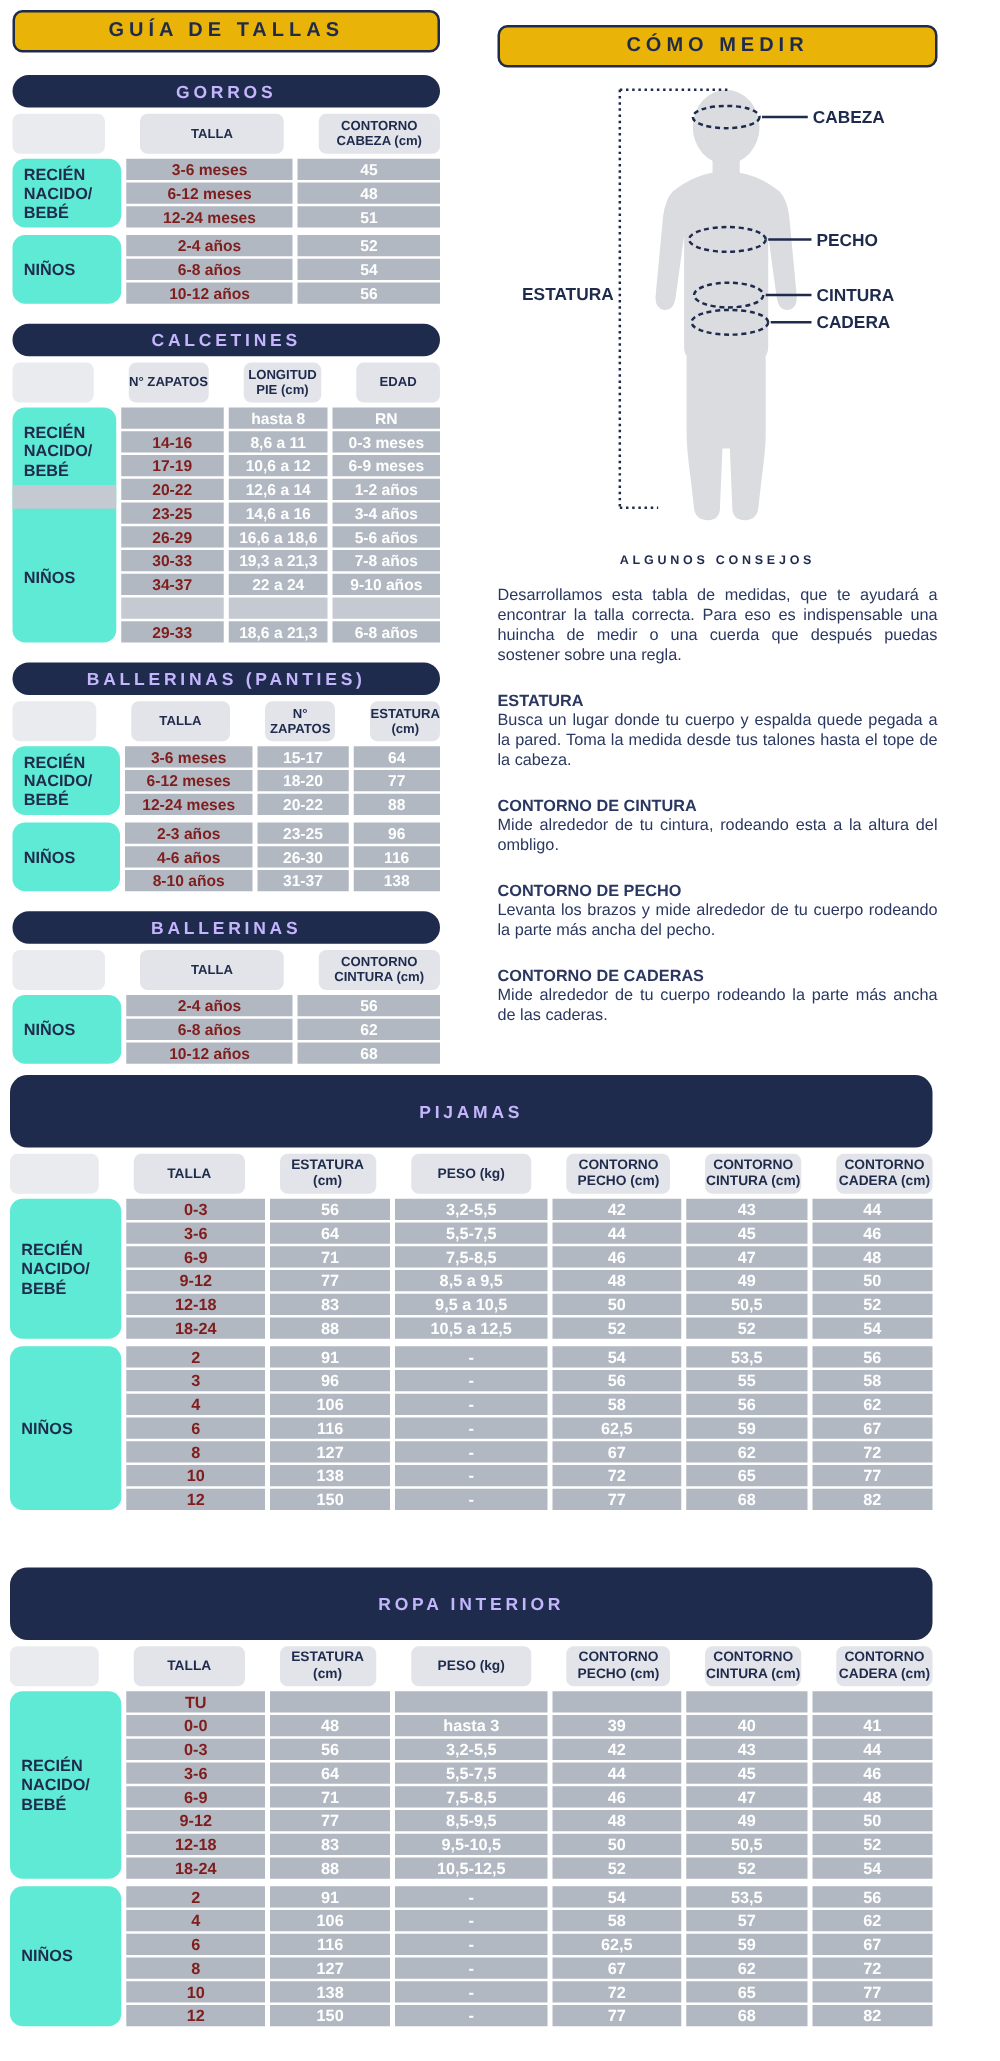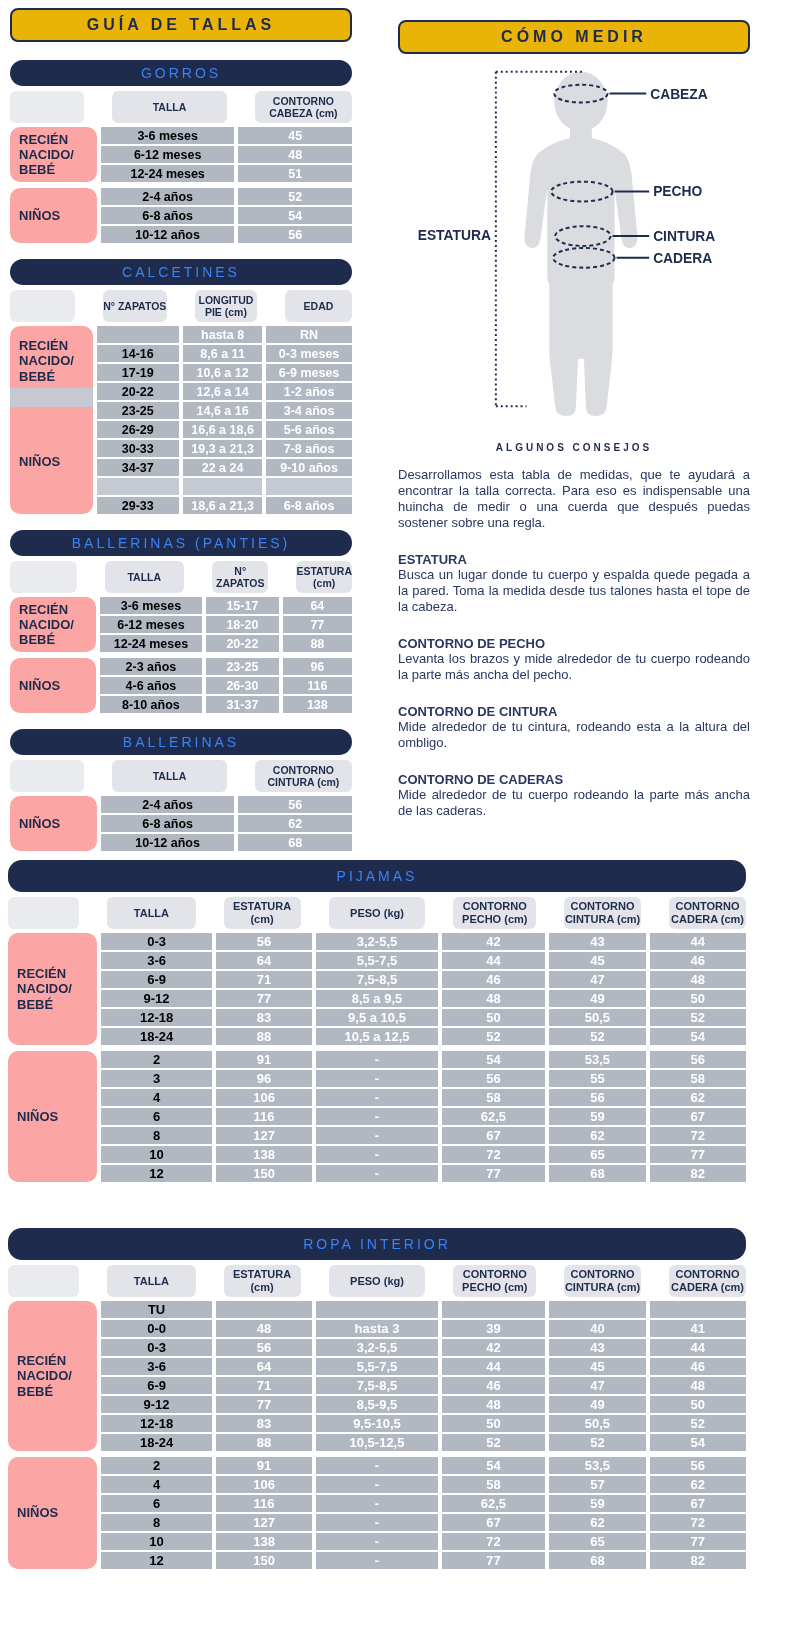--- a/index.html
+++ b/index.html
@@ -3,44 +3,44 @@
 <meta charset="utf-8">
 <style>
   html,body{margin:0;padding:0;background:#fff;}
   body{width:800px;height:1649px;position:relative;font-family:"Liberation Sans",sans-serif;color:#1E2B4C;}
   .col-left{position:absolute;left:10px;top:8px;width:342px;}
   .col-right{position:absolute;left:398px;top:20px;width:352px;}
   #big-tables{position:absolute;left:8px;top:860px;width:738px;}
 
   .title-box{border:2px solid #1E2B4C;border-radius:8px;text-align:center;font-weight:bold;
     letter-spacing:4px;color:#1E2B4C;font-size:16px;padding:6px 0;background:#eab308;}
-  .section-bar{background:#1E2B4C;color:#3b82f6;border-radius:13px;text-align:center;font-weight:normal;
+  .section-bar{background:#1E2B4C;color:#c4b5fd;border-radius:13px;text-align:center;font-weight:bold;
     letter-spacing:3px;font-size:14px;padding:5px 0;margin:16px 0 5px 0;}
   #small-tables .tbl:first-child .section-bar{margin-top:18px;}
-  #big-tables .tbl .section-bar{margin:0 0 5px 0;padding:8px 0;border-radius:14px;text-align:center;}
+  #big-tables .tbl .section-bar{margin:0 0 5px 0;padding:21px 0;border-radius:14px;text-align:center;}
   #big-tables .tbl + .tbl .section-bar{margin-top:46px;}
 
   .grid{display:grid;column-gap:4px;row-gap:2px;}
   .grid.head{margin-bottom:4px;grid-auto-rows:32px;gap:28px;}
   .grid.body{grid-auto-rows:17px;margin-bottom:6px;}
   .corner{background:#EAEBEE;border-radius:6px;}
   .hcell{background:#E2E4E9;border-radius:6px;color:#1E2B4C;font-weight:bold;font-size:10.5px;
     display:flex;align-items:center;justify-content:center;text-align:center;white-space:pre-line;line-height:1.15;}
   #big-tables .hcell{font-size:11px;}
-  .lblblock{background:#fca5a5;border-radius:10px;color:#1E2B4C;font-weight:bold;font-size:13px;
+  .lblblock{background:#5eead4;border-radius:10px;color:#1E2B4C;font-weight:bold;font-size:13px;
     display:flex;align-items:center;padding-left:9px;white-space:pre-line;line-height:1.18;}
   .lblblock.split{flex-direction:column;align-items:stretch;padding-left:0;}
   .split .seg{display:flex;align-items:center;padding-left:9px;white-space:pre-line;}
   .split .seg.top{flex:0 0 58px;align-items:flex-end;padding-bottom:2px;}
   .split .band{flex:0 0 19px;background:#C5CAD2;margin:2px 0;}
   .split .seg.bottom{flex:1;}
   .cell{background:#B2B8C2;display:flex;align-items:center;justify-content:center;
     font-weight:bold;font-size:12.5px;}
   #big-tables .cell{font-size:13px;}
-  .cell.talla{color:#000000;}
+  .cell.talla{color:#7f1d1d;}
   .cell.val{color:#fff;}
   .cell.spacer{background:#C5CAD2;}
 
   .cm-intro{margin:14px 2px 4px 2px;text-align:center;font-size:13px;line-height:1.3;color:#2A3760;}
   .diagram{margin-top:4px;}
   .consejos-title{text-align:center;font-weight:bold;letter-spacing:3px;font-size:10px;margin-top:12px;color:#1E2B4C;}
   .consejos-intro{margin-top:14px;font-size:13px;line-height:1.23;text-align:justify;color:#2A3760;}
   .tip{margin-top:21px;}
   .tip-title{font-weight:bold;font-size:13px;color:#2A3760;}
   .tip-text{font-size:13px;line-height:1.23;text-align:justify;color:#2A3760;}
@@ -229,26 +229,26 @@
   </div>
 
   <div class="consejos-title">ALGUNOS CONSEJOS</div>
   <p class="consejos-intro">Desarrollamos esta tabla de medidas, que te ayudará a encontrar la talla correcta. Para eso es indispensable una huincha de medir o una cuerda que después puedas sostener sobre una regla.</p>
 
   <div class="tip">
     <div class="tip-title">ESTATURA</div>
     <div class="tip-text">Busca un lugar donde tu cuerpo y espalda quede pegada a la pared. Toma la medida desde tus talones hasta el tope de la cabeza.</div>
   </div>
   <div class="tip">
+    <div class="tip-title">CONTORNO DE CINTURA</div>
+    <div class="tip-text">Mide alrededor de tu cintura, rodeando esta a la altura del ombligo.</div>
+  </div>
+  <div class="tip">
     <div class="tip-title">CONTORNO DE PECHO</div>
     <div class="tip-text">Levanta los brazos y mide alrededor de tu cuerpo rodeando la parte más ancha del pecho.</div>
-  </div>
-  <div class="tip">
-    <div class="tip-title">CONTORNO DE CINTURA</div>
-    <div class="tip-text">Mide alrededor de tu cintura, rodeando esta a la altura del ombligo.</div>
   </div>
   <div class="tip">
     <div class="tip-title">CONTORNO DE CADERAS</div>
     <div class="tip-text">Mide alrededor de tu cuerpo rodeando la parte más ancha de las caderas.</div>
   </div>
 </div>
 
 <div id="big-tables">
     <div class="tbl">
       <div class="section-bar">PIJAMAS</div>

